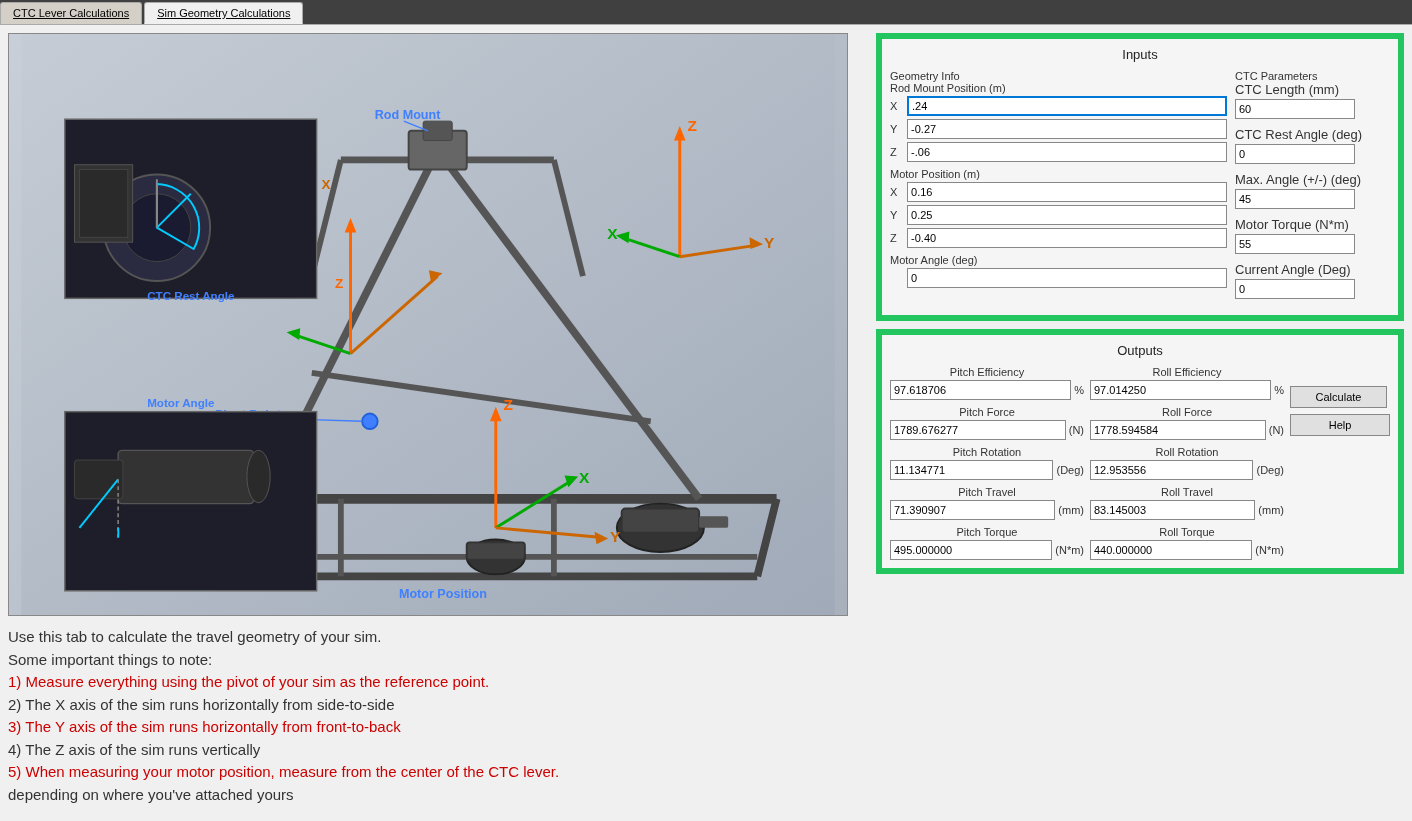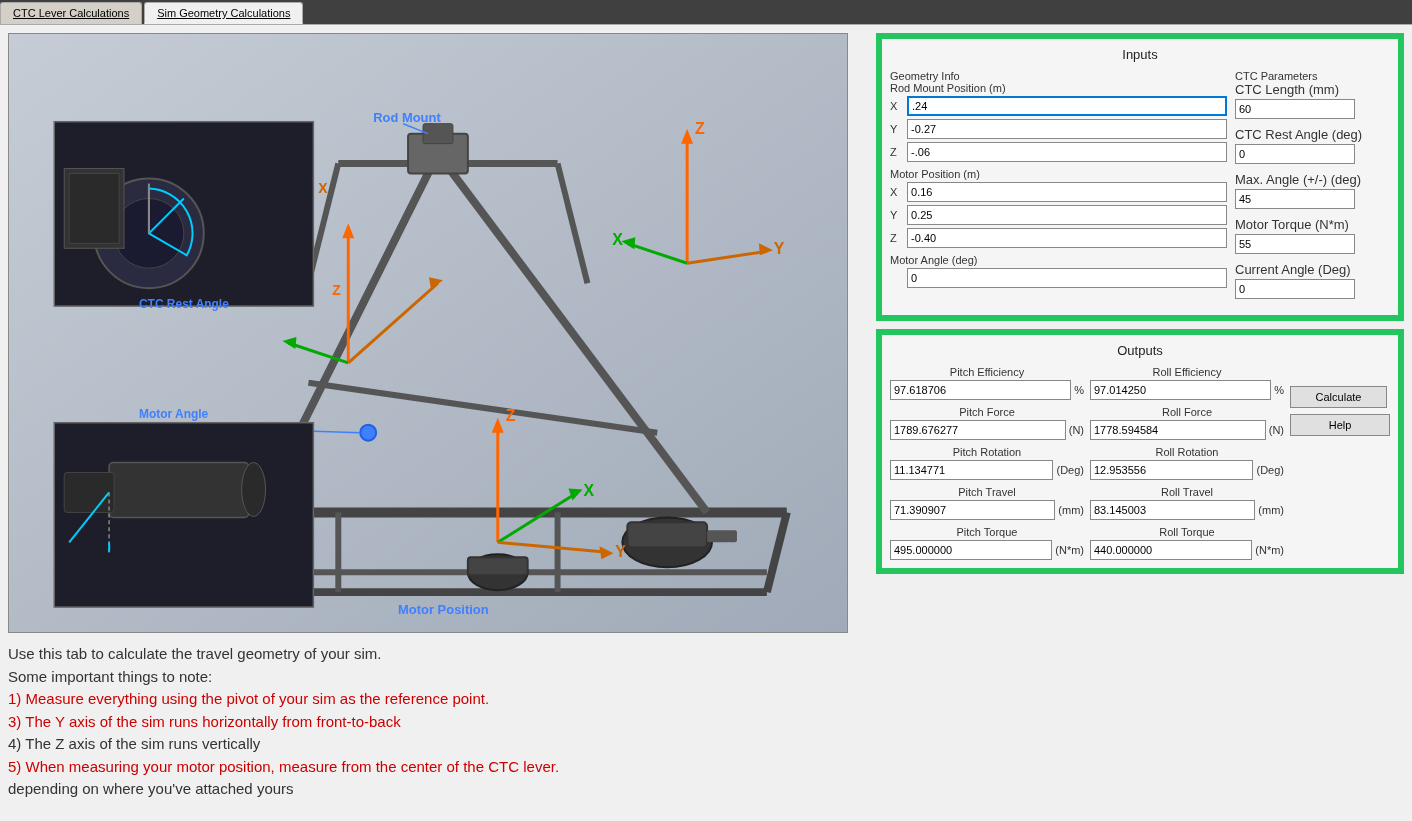--- a/index.html
+++ b/index.html
@@ -394,20 +394,21 @@
         <line x1="100" y1="460" x2="100" y2="520" stroke="#888" stroke-width="1.5" stroke-dasharray="4,3"></line>
         <path d="M 100 510 A 50 50 0 0 1 100 520" fill="none" stroke="#00ccff" stroke-width="2"></path>
         <text x="130" y="385" fill="#4080ff" font-weight="bold" font-size="12">Motor Angle</text>
       </svg>
     </div>
 
     <div class="instructions">
       <div>Use this tab to calculate the travel geometry of your sim.</div>
       <div>Some important things to note:</div>
       <div><span class="highlight">1) Measure everything using the pivot of your sim as the reference point.</span></div>
+      <div>2) The X axis of the sim runs horizontally from side-to-side</div>
       <div><span class="highlight">3) The Y axis of the sim runs horizontally from front-to-back</span></div>
       <div>4) The Z axis of the sim runs vertically</div>
       <div><span class="highlight">5) When measuring your motor position, measure from the center of the CTC lever.</span></div>
       <div>   depending on where you've attached yours</div>
     </div>
   </div>
 
   <div class="right-panel">
 
     <div class="panel-box">

